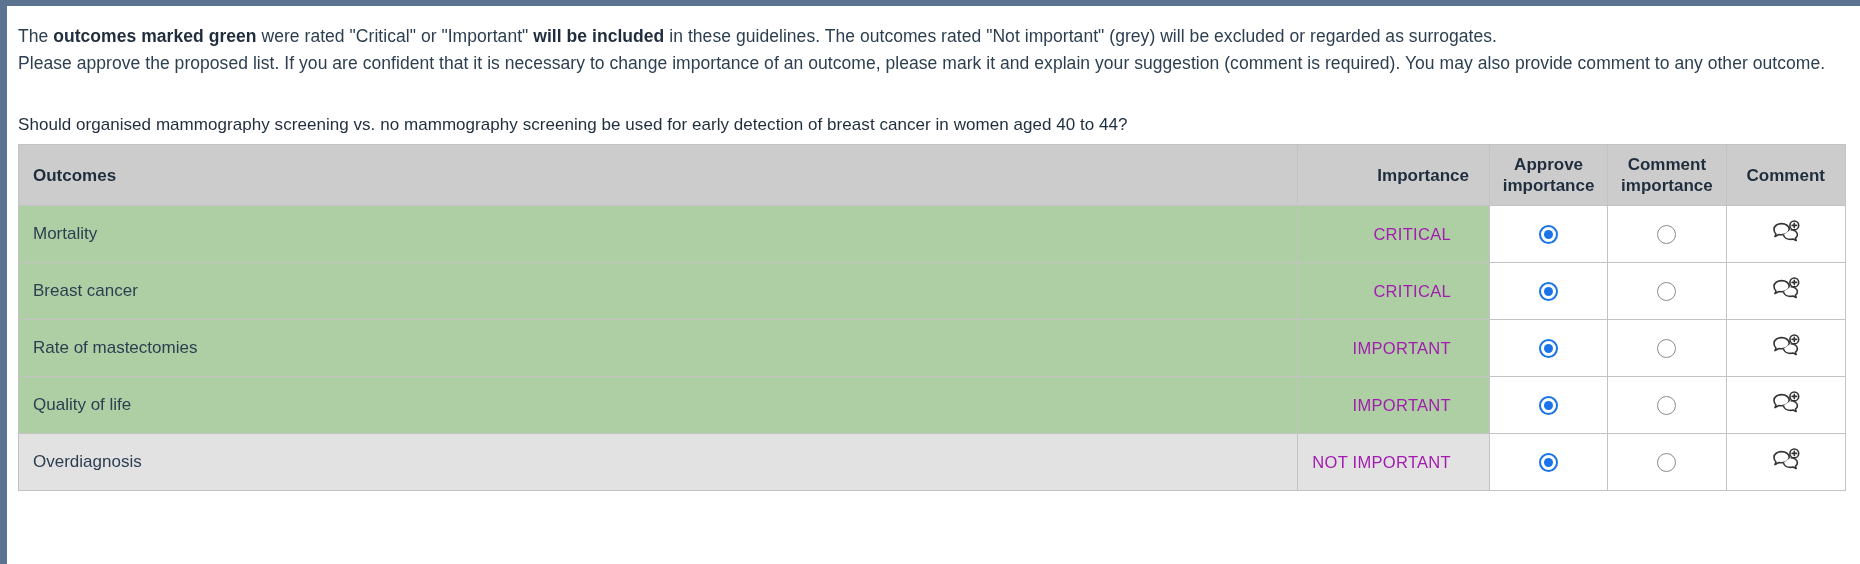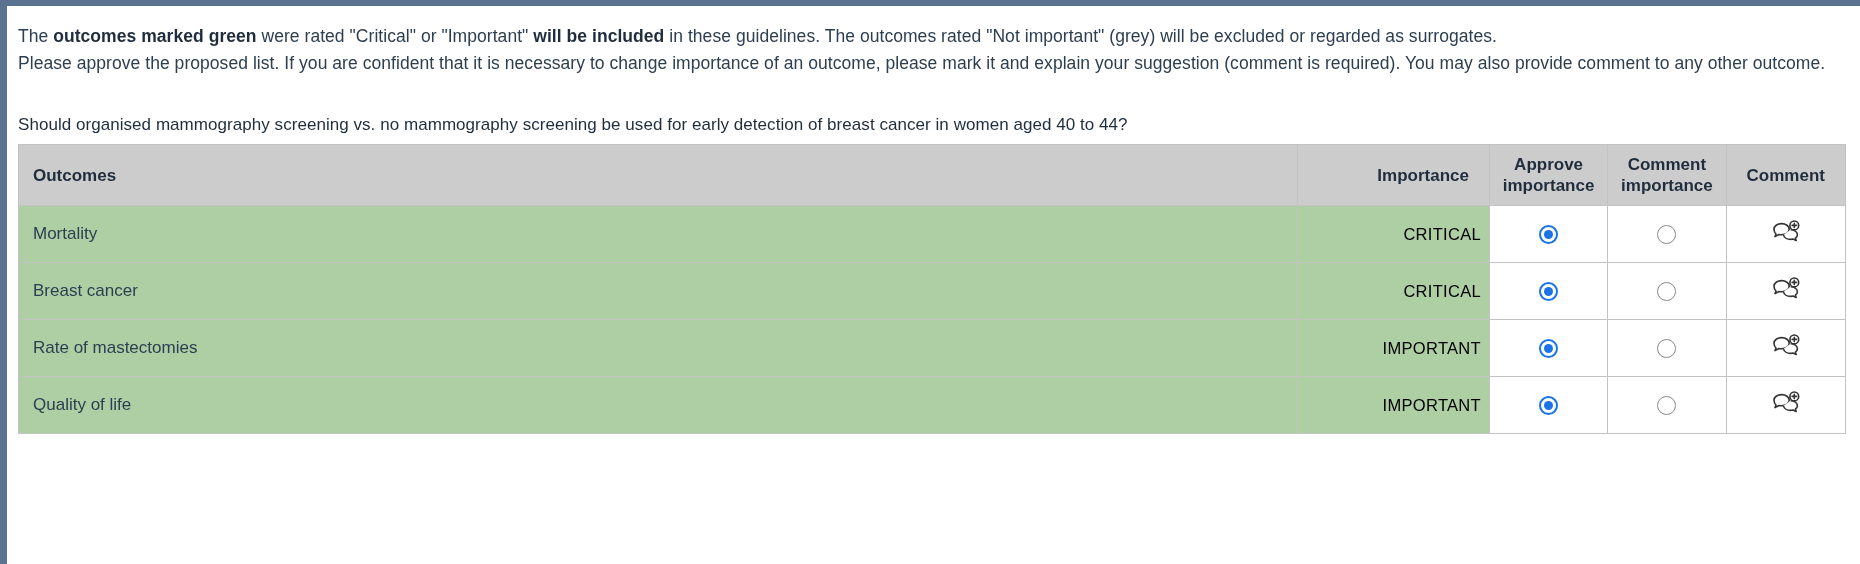--- a/index.html
+++ b/index.html
@@ -79,23 +79,23 @@
 
   tbody td { height: 57px; vertical-align: middle; }
   td.c-outcome {
     text-align: left;
     padding-left: 14px;
     font-size: 17px;
     color: #2c3e50;
   }
   td.c-importance {
     text-align: right;
-    padding-right: 8px;
+    padding-right: 38px;
     font-size: 16.5px;
-    color: #000000;
+    color: #a21caf;
     letter-spacing: 0.3px;
   }
   td.c-radio, td.c-comment {
     text-align: center;
     background: #ffffff;
   }
 
   tr.row-green td.c-outcome, tr.row-green td.c-importance { background: #aecfa4; }
   tr.row-grey  td.c-outcome, tr.row-grey  td.c-importance { background: #e2e2e2; }
 
@@ -231,17 +231,36 @@
     <td class="c-comment">
       <span class="comment-icon">
 <svg width="30" height="24" viewBox="0 0 30 24" fill="none" xmlns="http://www.w3.org/2000/svg">
   <path d="M3 9.2c0-3.1 3.4-5.6 7.6-5.6 4.2 0 7.6 2.5 7.6 5.6 0 3.1-3.4 5.6-7.6 5.6-0.9 0-1.8-0.1-2.6-0.3L4 16.6l1-2.6C3.8 12.8 3 11.1 3 9.2z" stroke="#333" stroke-width="1.6" stroke-linejoin="round" fill="#fff"></path>
   <path d="M12.5 14.8c0.5 2.6 3.5 4.6 7.1 4.6 0.8 0 1.6-0.1 2.3-0.3l3.3 1.4-0.8-2.3c1.2-0.9 2-2.1 2-3.5 0-2.8-3.1-5-6.8-5" stroke="#333" stroke-width="1.6" stroke-linejoin="round" fill="#fff"></path>
   <circle cx="23.3" cy="5.4" r="4.4" stroke="#333" stroke-width="1.6" fill="#fff"></circle>
   <path d="M23.3 3.2v4.4M21.1 5.4h4.4" stroke="#333" stroke-width="1.6" stroke-linecap="round"></path>
 </svg></span>
     </td>
           </tr>
+          <tr class="row-grey">
+    <td class="c-outcome">Overdiagnosis</td>
+    <td class="c-importance">NOT IMPORTANT</td>
+    <td class="c-radio">
+      <span class="radio checked"></span>
+    </td>
+    <td class="c-radio">
+      <span class="radio "></span>
+    </td>
+    <td class="c-comment">
+      <span class="comment-icon">
+<svg width="30" height="24" viewBox="0 0 30 24" fill="none" xmlns="http://www.w3.org/2000/svg">
+  <path d="M3 9.2c0-3.1 3.4-5.6 7.6-5.6 4.2 0 7.6 2.5 7.6 5.6 0 3.1-3.4 5.6-7.6 5.6-0.9 0-1.8-0.1-2.6-0.3L4 16.6l1-2.6C3.8 12.8 3 11.1 3 9.2z" stroke="#333" stroke-width="1.6" stroke-linejoin="round" fill="#fff"></path>
+  <path d="M12.5 14.8c0.5 2.6 3.5 4.6 7.1 4.6 0.8 0 1.6-0.1 2.3-0.3l3.3 1.4-0.8-2.3c1.2-0.9 2-2.1 2-3.5 0-2.8-3.1-5-6.8-5" stroke="#333" stroke-width="1.6" stroke-linejoin="round" fill="#fff"></path>
+  <circle cx="23.3" cy="5.4" r="4.4" stroke="#333" stroke-width="1.6" fill="#fff"></circle>
+  <path d="M23.3 3.2v4.4M21.1 5.4h4.4" stroke="#333" stroke-width="1.6" stroke-linecap="round"></path>
+</svg></span>
+    </td>
+          </tr>
         </tbody>
     </table>
 
   </div>
 </div>
 
 </body></html>

